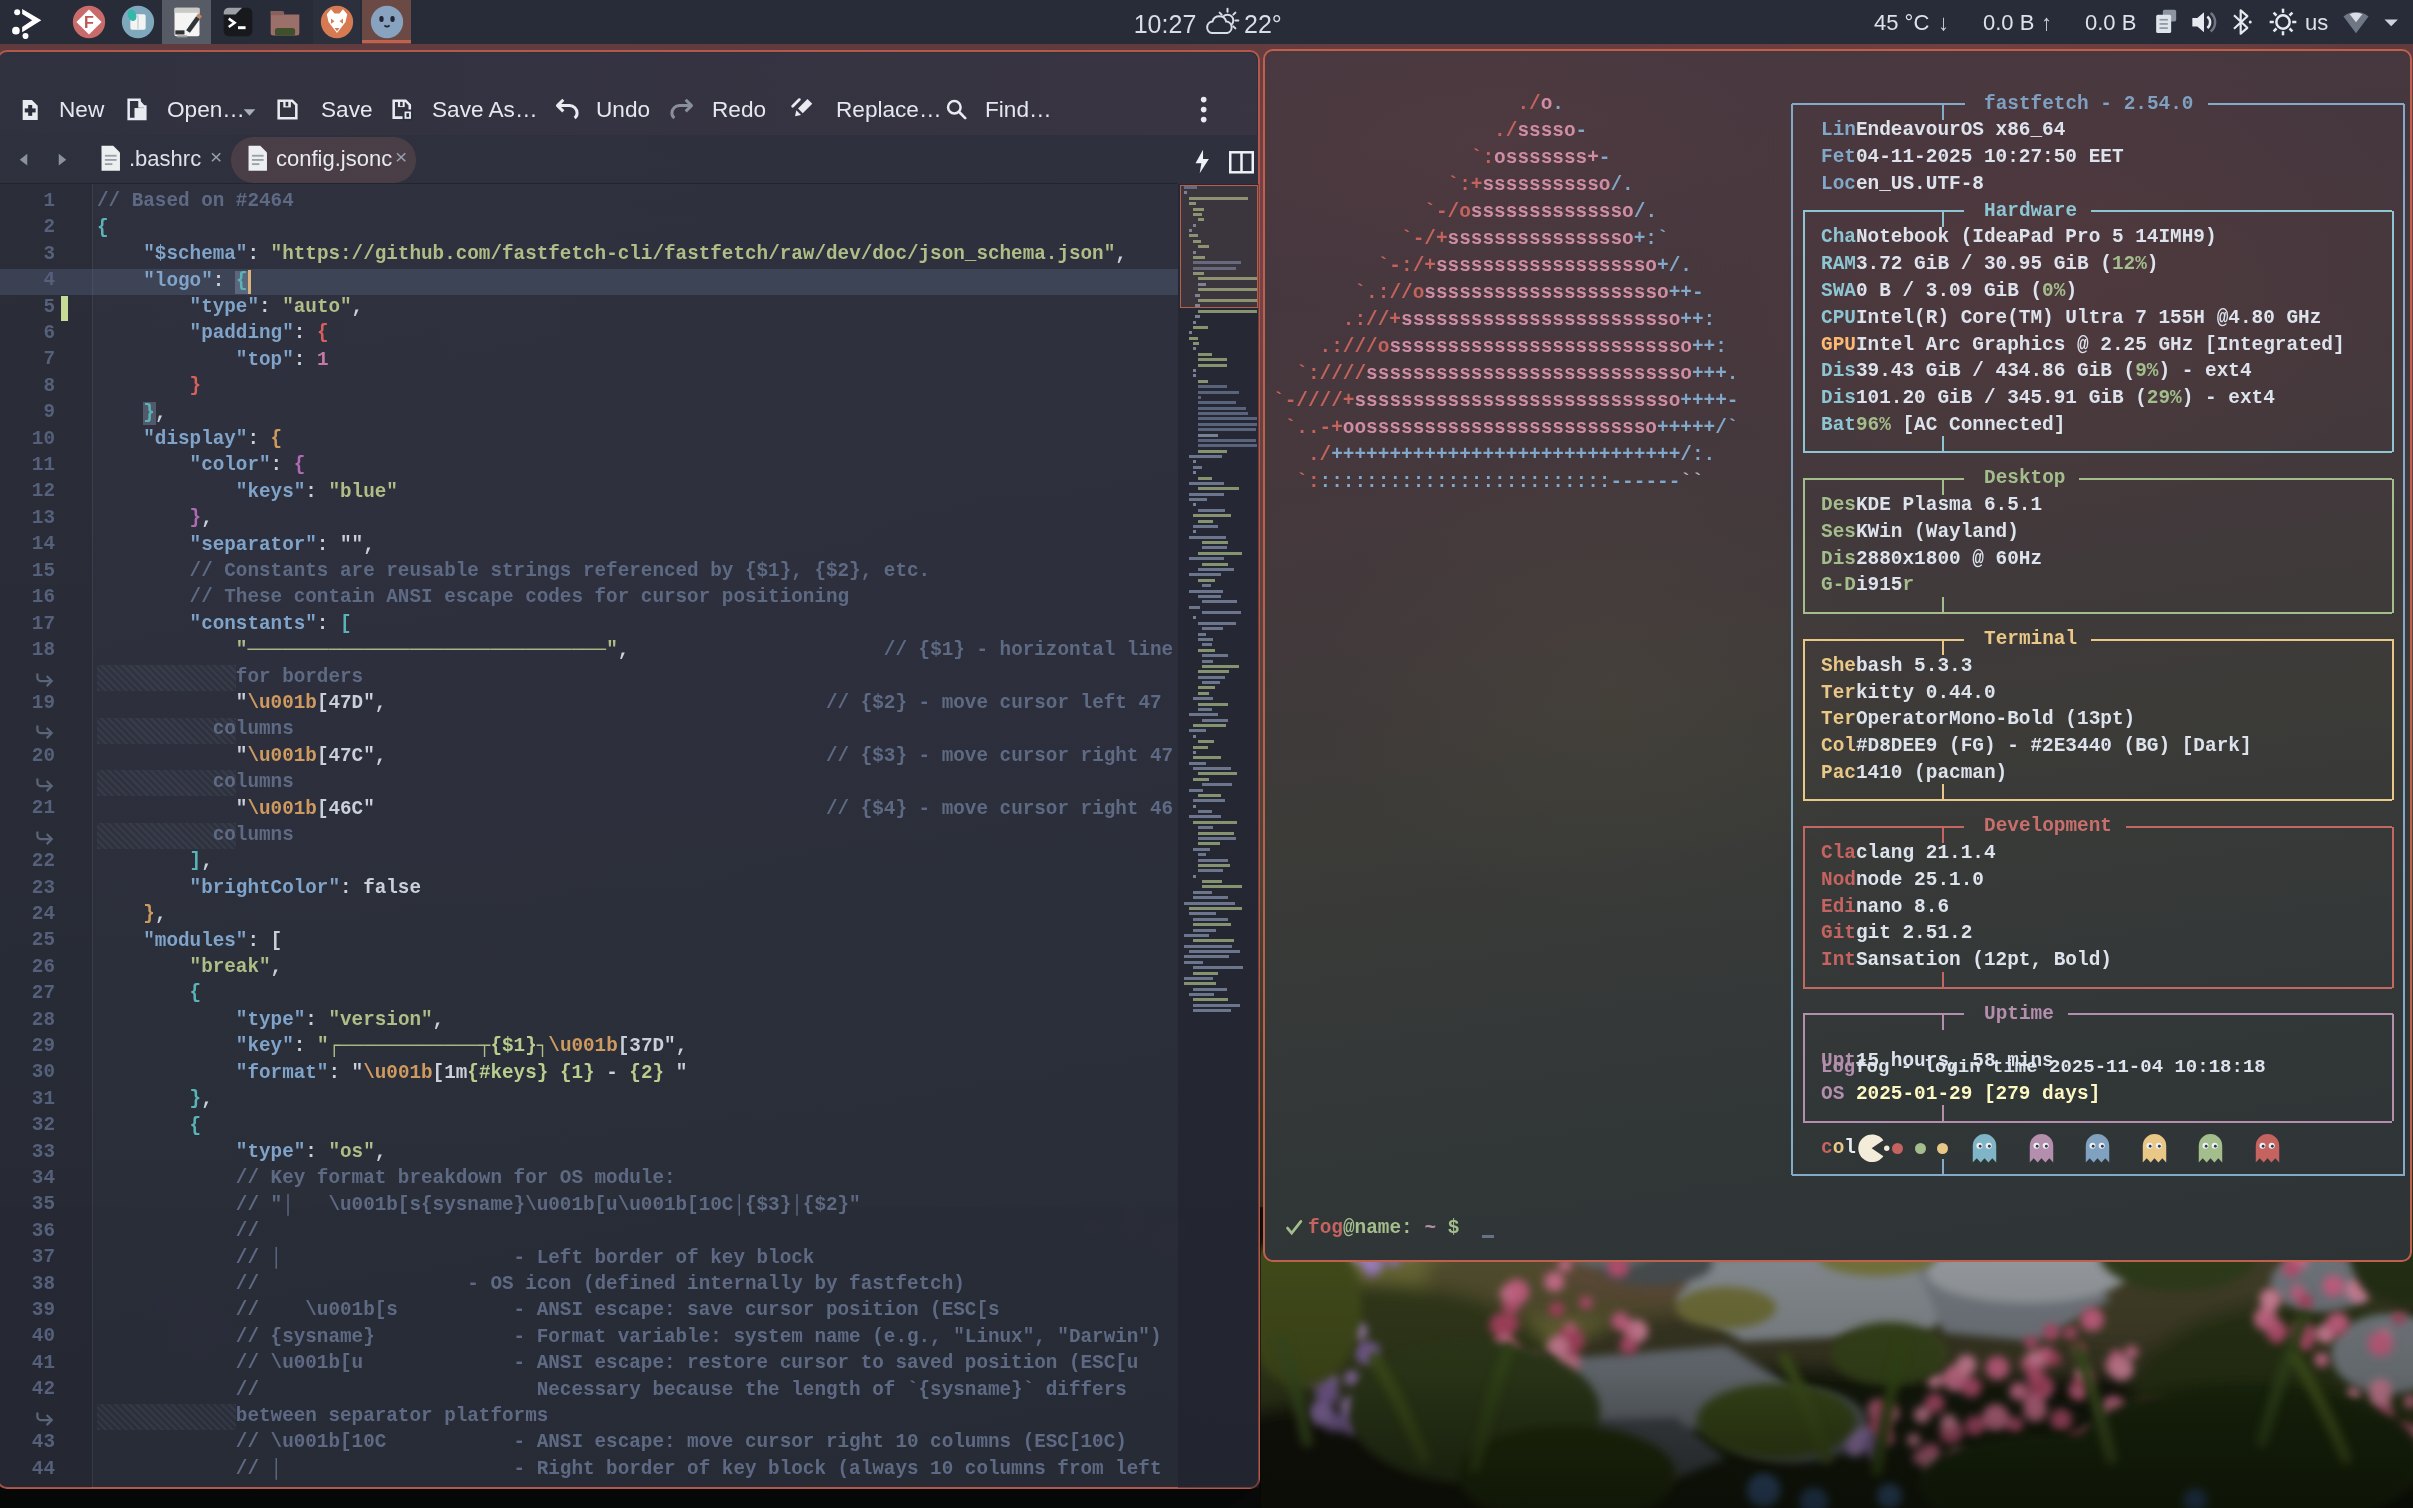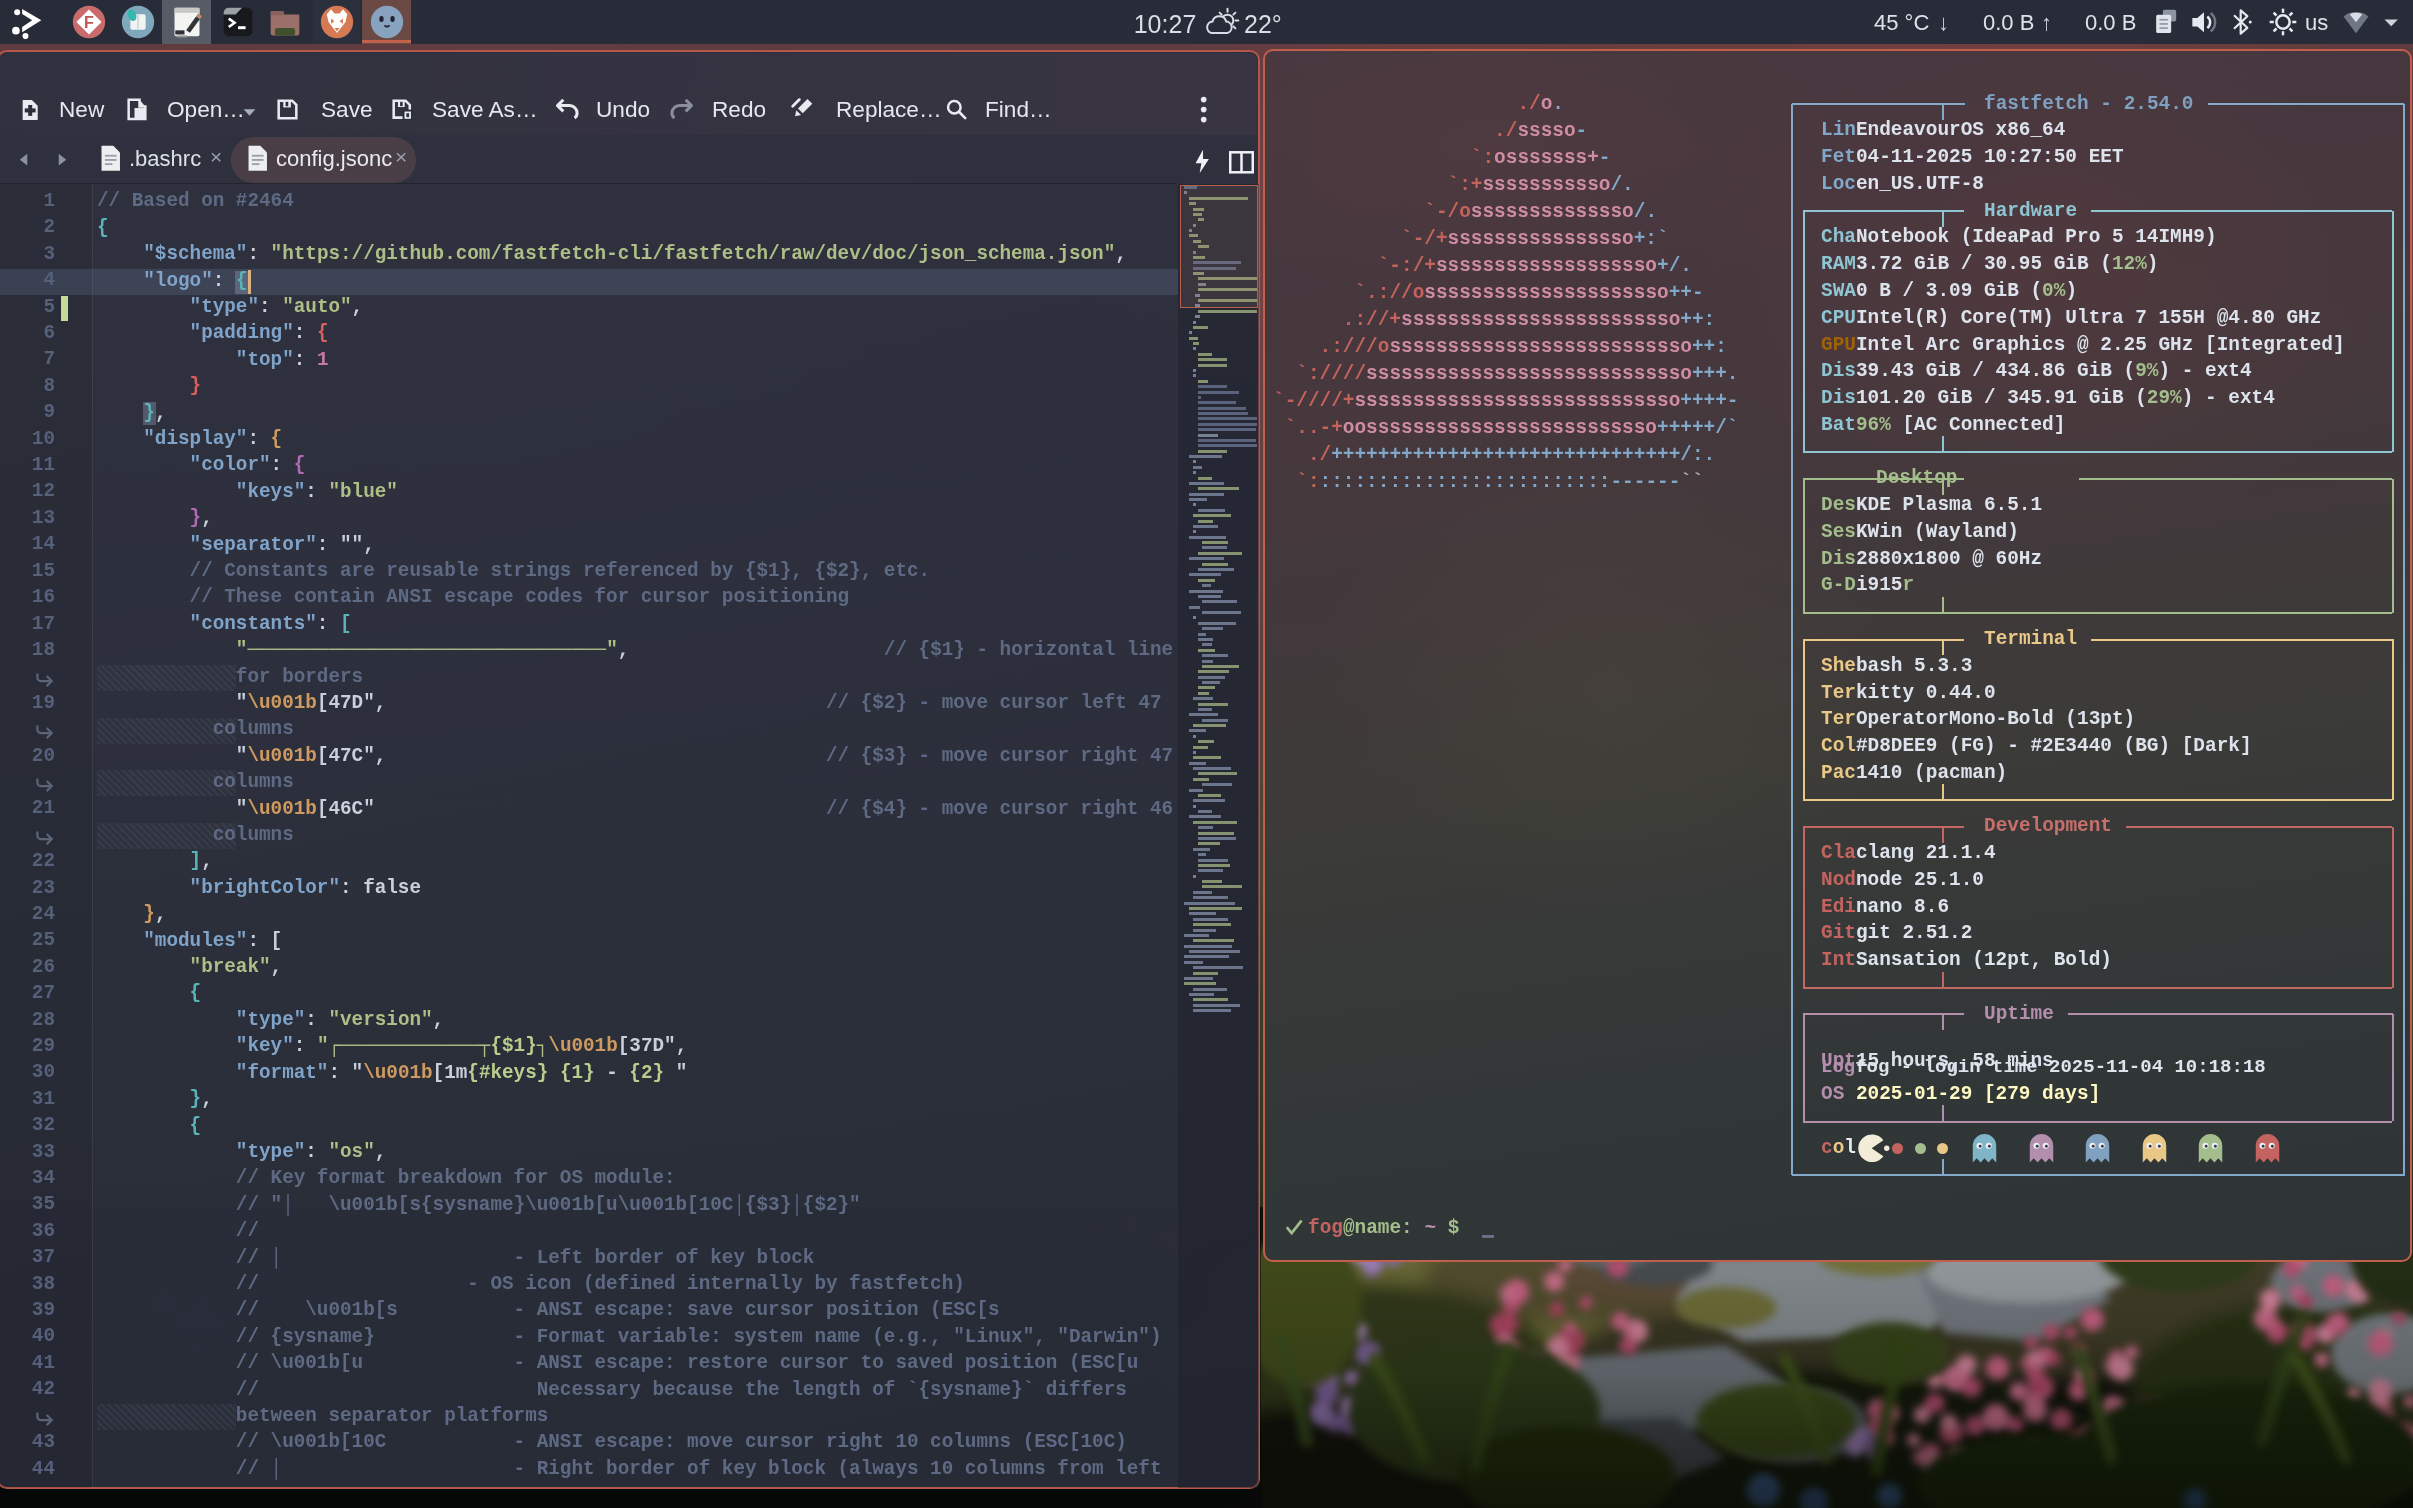--- a/index.html
+++ b/index.html
@@ -799,21 +799,21 @@
 <div class="abs" style="left:1803px;top:210px;width:161px;height:1.7px;background:#8ec5d2"></div>
 <div class="abs" style="left:2091px;top:210px;width:301px;height:1.7px;background:#8ec5d2"></div>
 <div class="abs" style="left:1984px;top:198px;font-family:'Liberation Mono',monospace;font-weight:bold;font-size:19.4px;line-height:27px;color:#8ec5d2">Hardware</div>
 <div class="abs" style="left:1803px;top:451px;width:589px;height:1.7px;background:#8ec5d2"></div>
 <div class="abs" style="left:1803px;top:211px;width:1.7px;height:241px;background:#8ec5d2"></div>
 <div class="abs" style="left:2392px;top:211px;width:1.7px;height:241px;background:#8ec5d2"></div>
 <div class="abs" style="left:1942px;top:211px;width:1.7px;height:16px;background:#8ec5d2"></div>
 <div class="abs" style="left:1942px;top:436px;width:1.7px;height:16px;background:#8ec5d2"></div>
 <div class="abs" style="left:1803px;top:478px;width:161px;height:1.7px;background:#a3be8c"></div>
 <div class="abs" style="left:2079px;top:478px;width:313px;height:1.7px;background:#a3be8c"></div>
-<div class="abs" style="left:1876px;top:465px;font-family:'Liberation Mono',monospace;font-weight:bold;font-size:19.4px;line-height:27px;color:#a3be8c">Desktop</div>
+<div class="abs" style="left:1984px;top:465px;font-family:'Liberation Mono',monospace;font-weight:bold;font-size:19.4px;line-height:27px;color:#a3be8c">Desktop</div>
 <div class="abs" style="left:1803px;top:612px;width:589px;height:1.7px;background:#a3be8c"></div>
 <div class="abs" style="left:1803px;top:479px;width:1.7px;height:134px;background:#a3be8c"></div>
 <div class="abs" style="left:2392px;top:479px;width:1.7px;height:134px;background:#a3be8c"></div>
 <div class="abs" style="left:1942px;top:479px;width:1.7px;height:16px;background:#a3be8c"></div>
 <div class="abs" style="left:1942px;top:597px;width:1.7px;height:16px;background:#a3be8c"></div>
 <div class="abs" style="left:1803px;top:639px;width:161px;height:1.7px;background:#e9c787"></div>
 <div class="abs" style="left:2091px;top:639px;width:301px;height:1.7px;background:#e9c787"></div>
 <div class="abs" style="left:1984px;top:626px;font-family:'Liberation Mono',monospace;font-weight:bold;font-size:19.4px;line-height:27px;color:#e9c787">Terminal</div>
 <div class="abs" style="left:1803px;top:799px;width:589px;height:1.7px;background:#e9c787"></div>
 <div class="abs" style="left:1803px;top:639px;width:1.7px;height:161px;background:#e9c787"></div>
@@ -836,21 +836,21 @@
 <div class="abs" style="left:2392px;top:1014px;width:1.7px;height:107px;background:#b48ead"></div>
 <div class="abs" style="left:1942px;top:1014px;width:1.7px;height:16px;background:#b48ead"></div>
 <div class="abs" style="left:1942px;top:1105px;width:1.7px;height:16px;background:#b48ead"></div>
 <div class="abs" style="left:1821px;top:117px;font-family:'Liberation Mono',monospace;font-weight:bold;font-size:19.4px;line-height:27px;white-space:pre;color:#dde3ec"><span style="color:#81a7c9">Lin</span><span style="color:#dde3ec">EndeavourOS x86_64</span></div>
 <div class="abs" style="left:1821px;top:144px;font-family:'Liberation Mono',monospace;font-weight:bold;font-size:19.4px;line-height:27px;white-space:pre;color:#dde3ec"><span style="color:#81a7c9">Fet</span><span style="color:#dde3ec">04-11-2025 10:27:50 EET</span></div>
 <div class="abs" style="left:1821px;top:171px;font-family:'Liberation Mono',monospace;font-weight:bold;font-size:19.4px;line-height:27px;white-space:pre;color:#dde3ec"><span style="color:#81a7c9">Loc</span><span style="color:#dde3ec">en_US.UTF-8</span></div>
 <div class="abs" style="left:1821px;top:224px;font-family:'Liberation Mono',monospace;font-weight:bold;font-size:19.4px;line-height:27px;white-space:pre;color:#dde3ec"><span style="color:#8ec5d2">Cha</span><span style="color:#dde3ec">Notebook (IdeaPad Pro 5 14IMH9)</span></div>
 <div class="abs" style="left:1821px;top:251px;font-family:'Liberation Mono',monospace;font-weight:bold;font-size:19.4px;line-height:27px;white-space:pre;color:#dde3ec"><span style="color:#8ec5d2">RAM</span><span style="color:#dde3ec">3.72 GiB / 30.95 GiB (</span><span style="color:#a3be8c">12%</span><span style="color:#dde3ec">)</span></div>
 <div class="abs" style="left:1821px;top:278px;font-family:'Liberation Mono',monospace;font-weight:bold;font-size:19.4px;line-height:27px;white-space:pre;color:#dde3ec"><span style="color:#8ec5d2">SWA</span><span style="color:#dde3ec">0 B / 3.09 GiB (</span><span style="color:#a3be8c">0%</span><span style="color:#dde3ec">)</span></div>
 <div class="abs" style="left:1821px;top:305px;font-family:'Liberation Mono',monospace;font-weight:bold;font-size:19.4px;line-height:27px;white-space:pre;color:#dde3ec"><span style="color:#8ec5d2">CPU</span><span style="color:#dde3ec">Intel(R) Core(TM) Ultra 7 155H @4.80 GHz</span></div>
-<div class="abs" style="left:1821px;top:332px;font-family:'Liberation Mono',monospace;font-weight:bold;font-size:19.4px;line-height:27px;white-space:pre;color:#dde3ec"><span style="color:#a16207">GPU</span><span style="color:#dde3ec">Intel Arc Graphics @ 2.25 GHz [Integrated]</span></div>
+<div class="abs" style="left:1821px;top:332px;font-family:'Liberation Mono',monospace;font-weight:bold;font-size:19.4px;line-height:27px;white-space:pre;color:#dde3ec"><span style="color:#fdba74">GPU</span><span style="color:#dde3ec">Intel Arc Graphics @ 2.25 GHz [Integrated]</span></div>
 <div class="abs" style="left:1821px;top:358px;font-family:'Liberation Mono',monospace;font-weight:bold;font-size:19.4px;line-height:27px;white-space:pre;color:#dde3ec"><span style="color:#8ec5d2">Dis</span><span style="color:#dde3ec">39.43 GiB / 434.86 GiB (</span><span style="color:#a3be8c">9%</span><span style="color:#dde3ec">) - ext4</span></div>
 <div class="abs" style="left:1821px;top:385px;font-family:'Liberation Mono',monospace;font-weight:bold;font-size:19.4px;line-height:27px;white-space:pre;color:#dde3ec"><span style="color:#8ec5d2">Dis</span><span style="color:#dde3ec">101.20 GiB / 345.91 GiB (</span><span style="color:#a3be8c">29%</span><span style="color:#dde3ec">) - ext4</span></div>
 <div class="abs" style="left:1821px;top:412px;font-family:'Liberation Mono',monospace;font-weight:bold;font-size:19.4px;line-height:27px;white-space:pre;color:#dde3ec"><span style="color:#8ec5d2">Bat</span><span style="color:#a3be8c">96%</span><span style="color:#dde3ec"> [AC Connected]</span></div>
 <div class="abs" style="left:1821px;top:492px;font-family:'Liberation Mono',monospace;font-weight:bold;font-size:19.4px;line-height:27px;white-space:pre;color:#dde3ec"><span style="color:#a3be8c">Des</span><span style="color:#dde3ec">KDE Plasma 6.5.1</span></div>
 <div class="abs" style="left:1821px;top:519px;font-family:'Liberation Mono',monospace;font-weight:bold;font-size:19.4px;line-height:27px;white-space:pre;color:#dde3ec"><span style="color:#a3be8c">Ses</span><span style="color:#dde3ec">KWin (Wayland)</span></div>
 <div class="abs" style="left:1821px;top:546px;font-family:'Liberation Mono',monospace;font-weight:bold;font-size:19.4px;line-height:27px;white-space:pre;color:#dde3ec"><span style="color:#a3be8c">Dis</span><span style="color:#dde3ec">2880x1800 @ 60Hz</span></div>
 <div class="abs" style="left:1821px;top:572px;font-family:'Liberation Mono',monospace;font-weight:bold;font-size:19.4px;line-height:27px;white-space:pre;color:#dde3ec"><span style="color:#a3be8c">G-D</span><span style="color:#dde3ec">i915</span><span style="color:#a3be8c">r</span></div>
 <div class="abs" style="left:1821px;top:653px;font-family:'Liberation Mono',monospace;font-weight:bold;font-size:19.4px;line-height:27px;white-space:pre;color:#dde3ec"><span style="color:#e9c787">She</span><span style="color:#dde3ec">bash 5.3.3</span></div>
 <div class="abs" style="left:1821px;top:680px;font-family:'Liberation Mono',monospace;font-weight:bold;font-size:19.4px;line-height:27px;white-space:pre;color:#dde3ec"><span style="color:#e9c787">Ter</span><span style="color:#dde3ec">kitty 0.44.0</span></div>
 <div class="abs" style="left:1821px;top:706px;font-family:'Liberation Mono',monospace;font-weight:bold;font-size:19.4px;line-height:27px;white-space:pre;color:#dde3ec"><span style="color:#e9c787">Ter</span><span style="color:#dde3ec">OperatorMono-Bold (13pt)</span></div>

